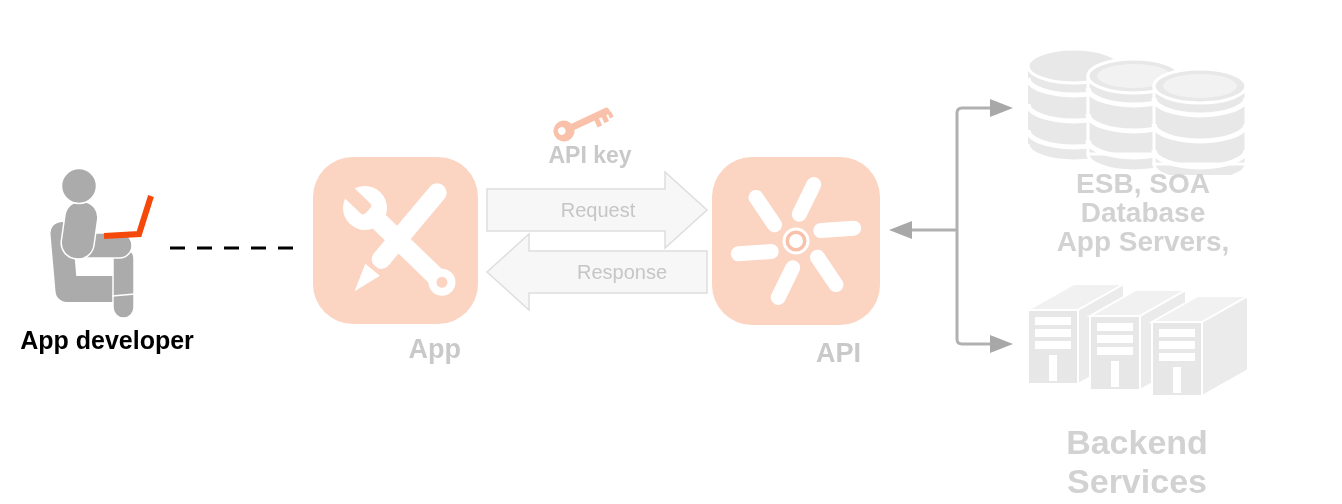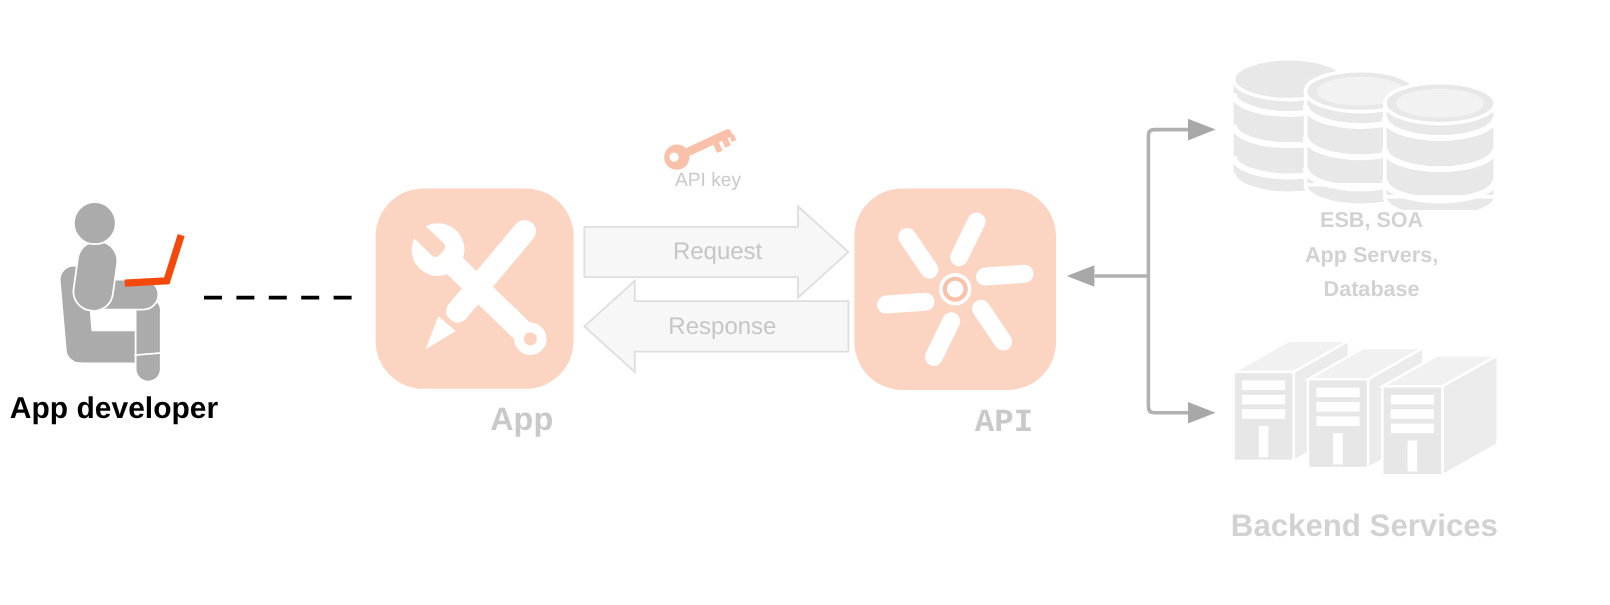--- a/index.html
+++ b/index.html
@@ -18,24 +18,24 @@
     --text-black:#000000;
   }
   html,body{margin:0;padding:0;background:#fff;}
   .stage{position:relative;width:1342px;height:504px;background:#fff;overflow:hidden;
          font-family:"Liberation Sans",sans-serif;}
   .abs{position:absolute;}
   .ctr{text-align:center;}
   .lbl-black{font-weight:bold;font-size:25px;color:var(--text-black);}
   .lbl-builds{font-weight:bold;font-size:23px;color:var(--text-black);}
   .lbl-icon{font-weight:bold;font-size:27px;color:var(--label-gray);text-align:right;}
-  .lbl-key{font-weight:normal;font-size:16px;color:var(--label-gray);}
+  .lbl-key{font-weight:bold;font-size:23px;color:var(--label-gray);}
   .lbl-arrow{font-weight:normal;font-size:20px;color:var(--arrow-text);}
-  .lbl-db{font-weight:bold;font-size:18px;line-height:29px;color:var(--faint-text);}
-  .lbl-backend{font-weight:bold;font-size:26px;color:var(--faint-text);}
+  .lbl-db{font-weight:bold;font-size:28px;line-height:29px;color:var(--faint-text);}
+  .lbl-backend{font-weight:bold;font-size:34px;color:var(--faint-text);}
   .tile{border-radius:40px;background:var(--salmon-bg);}
   .f-white{fill:#fff;}
   .f-salmon{fill:var(--salmon-bg);}
   .f-dsalmon{fill:var(--salmon-deep);}
   .f-person{fill:var(--person-gray);}
   .sep{stroke:#fff;stroke-width:1.5;}
   .laptop{stroke:var(--orange-laptop);stroke-width:6;fill:none;stroke-linejoin:miter;}
   .dash{stroke:var(--text-black);stroke-width:3.2;stroke-dasharray:15 12;}
   .arrowshape{fill:var(--arrow-fill);stroke:var(--arrow-border);stroke-width:1.5;}
   .conn{stroke:var(--connector-gray);stroke-width:3;fill:none;}
@@ -57,21 +57,21 @@
   <svg class="abs" style="left:38px;top:158px;" width="125" height="170" viewBox="38 158 125 170">
     <rect x="53" y="222" width="22" height="80" rx="11" class="f-person" transform="rotate(-5 64 262)"></rect>
     <rect x="56" y="276" width="74" height="26" rx="13" class="f-person"></rect>
     <rect x="113" y="248" width="21" height="70" rx="10.5" class="f-person sep"></rect>
     <line x1="112" y1="296" x2="135" y2="294" stroke="#fff" stroke-width="1.5"></line>
     <rect x="68" y="233" width="64" height="25" rx="12.5" class="f-person sep"></rect>
     <rect x="63" y="201" width="33" height="58" rx="16" class="f-person sep" transform="rotate(8 79 230)"></rect>
     <circle cx="79" cy="186" r="17.5" class="f-person sep"></circle>
     <path d="M 104,236 L 139,234 L 151,196" class="laptop"></path>
   </svg>
-  <div class="abs ctr lbl-black" style="left:0;top:326px;width:190px;">App developer</div>
+  <div class="abs ctr lbl-black" style="left:12px;top:326px;width:190px;">App developer</div>
 
   <svg class="abs" style="left:163px;top:240px;" width="145" height="16" viewBox="163 240 145 16">
     <line x1="170" y1="248" x2="302" y2="248" class="dash"></line>
   </svg>
 
   <div class="abs tile" style="left:313px;top:157px;width:165px;height:167px;">
     <svg width="165" height="167" viewBox="0 0 165 167">
       <g transform="translate(52,51) rotate(44)">
         <circle cx="0" cy="0" r="22" class="f-white"></circle>
         <rect x="0" y="-9.5" width="107" height="19" class="f-white"></rect>
@@ -98,21 +98,21 @@
       <circle cx="-2" cy="-1" r="3.8" class="f-white"></circle>
     </g>
   </svg>
   <div class="abs ctr lbl-key" style="left:520px;top:142px;width:140px;">API key</div>
 
   <svg class="abs" style="left:480px;top:165px;" width="235" height="152" viewBox="480 165 235 152">
     <polygon class="arrowshape" points="487,189 665,189 665,172 707,210 665,248 665,231 487,231"></polygon>
     <polygon class="arrowshape" points="707,251 529,251 529,234 487,272 529,310 529,293 707,293"></polygon>
   </svg>
   <div class="abs ctr lbl-arrow" style="left:508px;top:199px;width:180px;">Request</div>
-  <div class="abs ctr lbl-arrow" style="left:512px;top:261px;width:180px;">Response</div>
+  <div class="abs ctr lbl-arrow" style="left:532px;top:261px;width:180px;">Response</div>
 
   <div class="abs tile" style="left:712px;top:157px;width:168px;height:168px;">
     <svg width="168" height="168" viewBox="0 0 168 168">
       <g transform="translate(84,84)" class="f-white">
         <g transform="rotate(-90)">
             <rect x="20" y="-7.5" width="48" height="15" rx="7.5" transform="rotate(26 20 0)"></rect>
           </g>
         <g transform="rotate(-30)">
             <rect x="20" y="-7.5" width="48" height="15" rx="7.5" transform="rotate(26 20 0)"></rect>
           </g>
@@ -126,21 +126,21 @@
             <rect x="20" y="-7.5" width="48" height="15" rx="7.5" transform="rotate(26 20 0)"></rect>
           </g>
         <g transform="rotate(210)">
             <rect x="20" y="-7.5" width="48" height="15" rx="7.5" transform="rotate(26 20 0)"></rect>
           </g>
         <circle r="13.5"></circle>
       </g>
       <circle cx="84" cy="84" r="8.7" class="ring"></circle>
     </svg>
   </div>
-  <div class="abs ctr lbl-icon" style="left:731px;top:338px;width:130px;font-family:Liberation Mono, monospace;">API</div>
+  <div class="abs ctr lbl-icon" style="left:731px;top:338px;width:130px;">API</div>
 
   <svg class="abs" style="left:880px;top:95px;" width="140" height="262" viewBox="880 95 140 262">
     <path class="conn" d="M990,108 H962 Q957,108 957,113 V339 Q957,344 962,344 H990"></path>
     <path class="conn" d="M957,230 H912"></path>
     <polygon class="connhead" points="990,99 1013,108 990,117"></polygon>
     <polygon class="connhead" points="912,221 889,230 912,239"></polygon>
     <polygon class="connhead" points="990,335 1013,344 990,353"></polygon>
   </svg>
 
   <svg class="abs" style="left:1020px;top:40px;" width="235" height="135" viewBox="1020 40 235 135">
@@ -166,22 +166,22 @@
       <rect x="1154" y="86" width="92" height="78" fill="#E8E8E8" stroke="#fff" stroke-width="3"></rect>
       <ellipse cx="1200" cy="86" rx="46" ry="17" class="cyl"></ellipse>
       <ellipse cx="1200" cy="86" rx="37" ry="12" class="cyltop"></ellipse>
       <path class="cylsep" d="M1154,98 A46 17 0 0 0 1246,98"></path>
       <path class="cylsep" d="M1154,124 A46 17 0 0 0 1246,124"></path>
       <path class="cylsep" d="M1154,150 A46 17 0 0 0 1246,150"></path>
     </g>
   </svg>
   <div class="abs ctr lbl-db" style="left:1053px;top:169px;width:180px;">
     <div>ESB, SOA</div>
+    <div>Database</div>
     <div>App Servers,</div>
-    <div>Database</div>
   </div>
 
   <svg class="abs" style="left:1020px;top:283px;" width="240" height="125" viewBox="1020 283 240 125">
     <g>
       <polygon class="face-top" points="1028,310 1078,310 1124,284 1074,284"></polygon>
       <polygon class="face-side" points="1078,310 1124,284 1124,358 1078,384"></polygon>
       <rect x="1028" y="310" width="50" height="74" class="face-front"></rect>
       <rect x="1035" y="317" width="36" height="8" class="slot"></rect>
       <rect x="1035" y="329" width="36" height="8" class="slot"></rect>
       <rect x="1035" y="341" width="36" height="8" class="slot"></rect>

